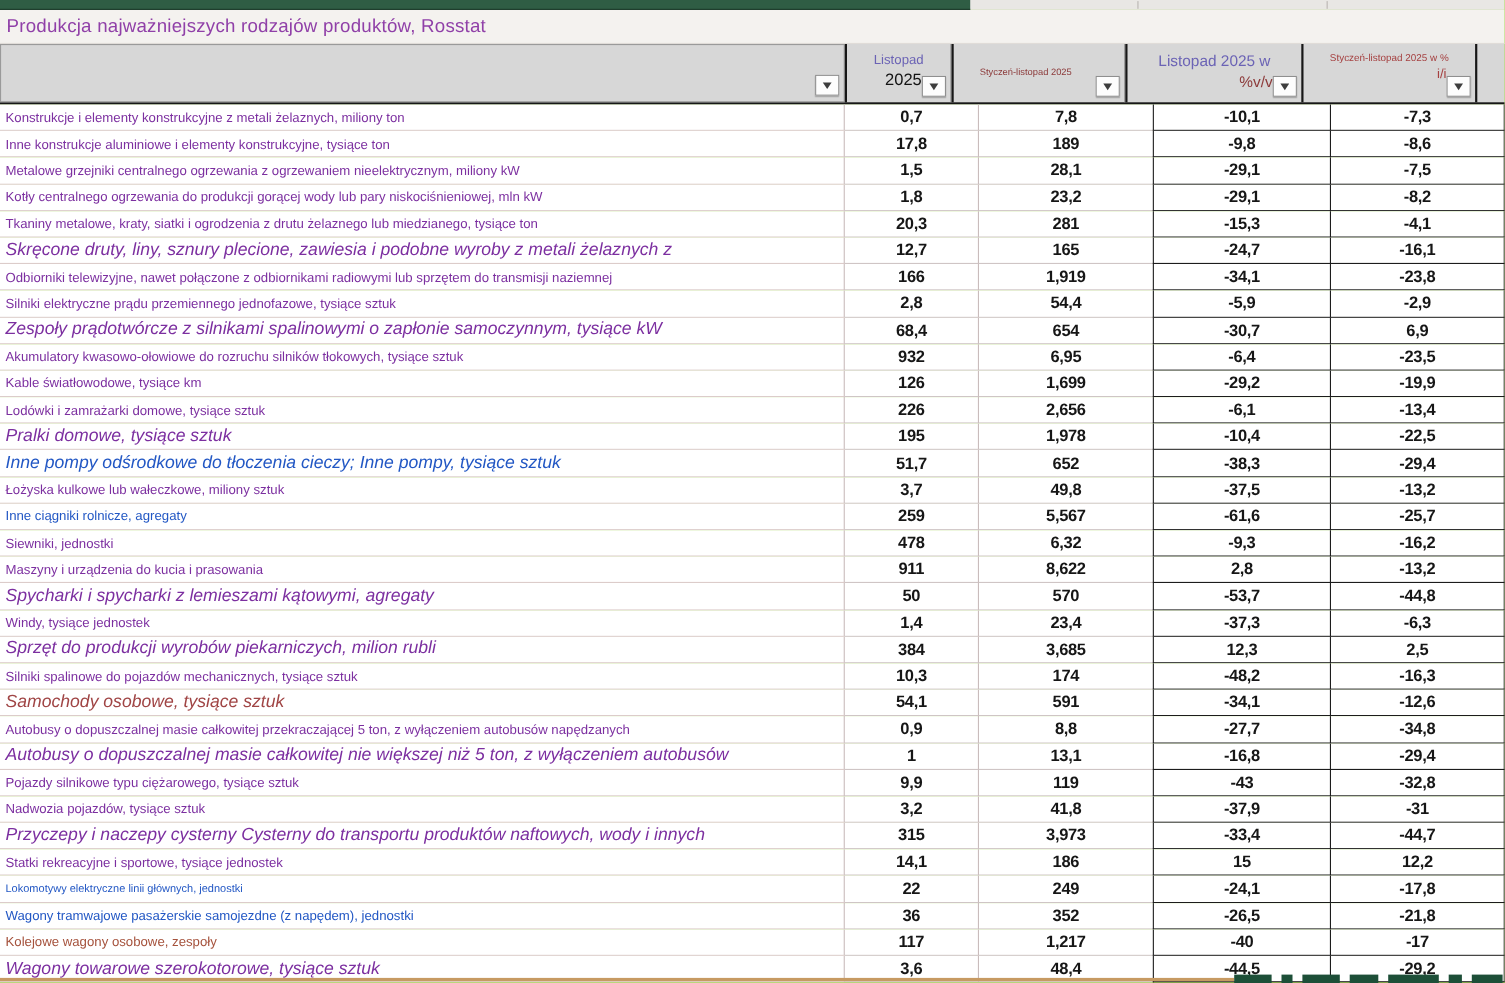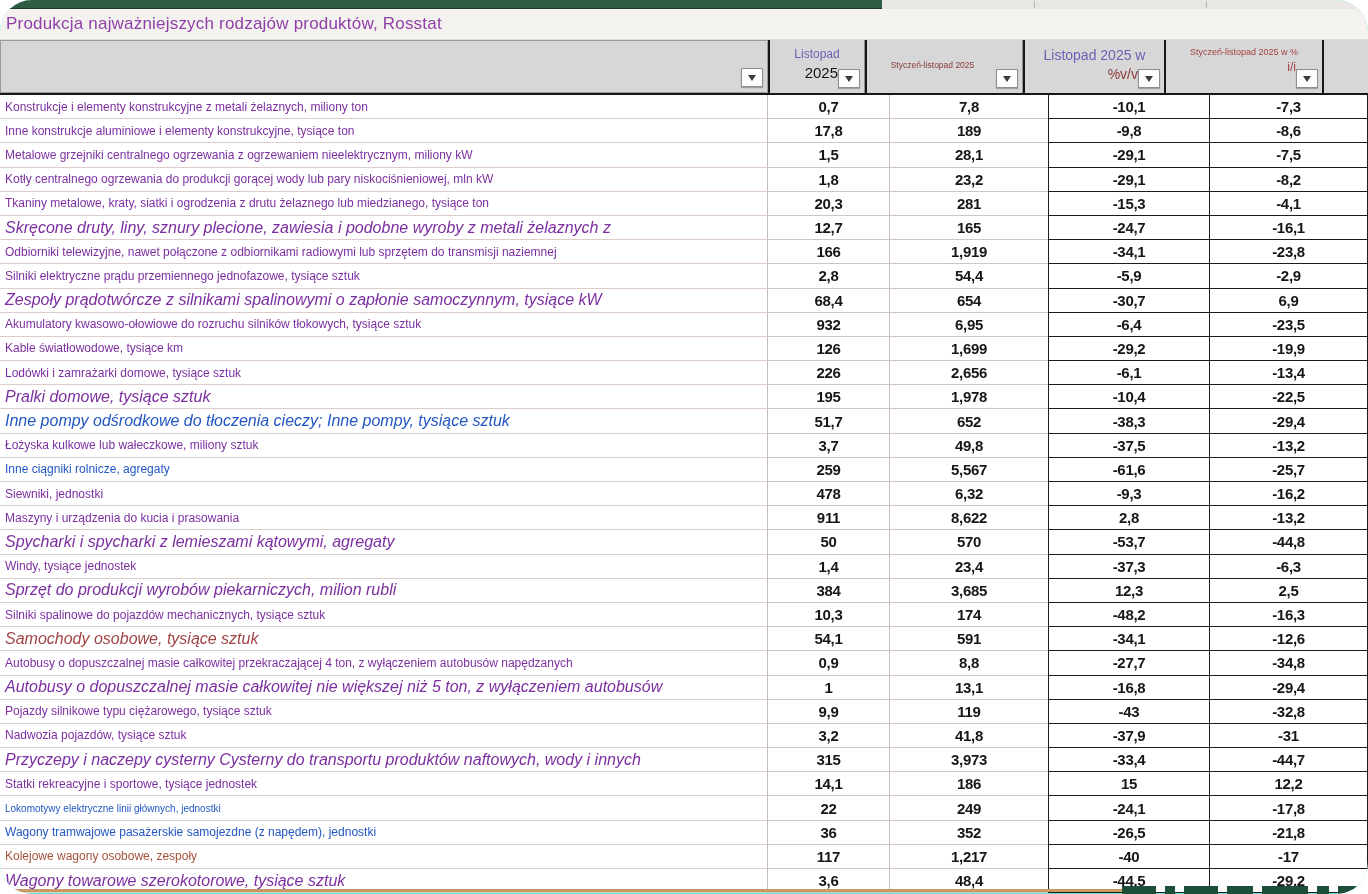--- a/index.html
+++ b/index.html
@@ -1,35 +1,35 @@
 <!DOCTYPE html>
 <html><head>
 <meta charset="utf-8">
 <style>
   * { margin:0; padding:0; box-sizing:border-box; }
   html,body { width:1368px; height:894px; overflow:hidden; }
   body { font-family:"Liberation Sans", sans-serif; background:#fff; }
-  #screen { position:relative; width:1368px; height:894px; background:#5eead4; overflow:hidden;border-radius:32px; }
+  #screen { position:relative; width:1368px; height:894px; background:#84cc16; overflow:hidden; }
 
   
   .topbar { position:relative; height:9px; background:#e9e7e4; }
   .topbar-green { position:absolute; left:0; top:0; height:9px; width:882px; background:#2f5d44; border-bottom:1px solid #1c3a2a; }
   .topbar-tick { position:absolute; top:1px; height:7px; width:1px; background:#b9b5b1; }
 
   
   .title-row { height:31px; background:#f4f2ef; display:flex; align-items:center; padding-left:6px; border-bottom:1px solid #e0dcd8; }
   .title-row span { color:#9040a8; font-size:17px; letter-spacing:0.2px; }
 
   
   .thead { display:flex; height:55px; background:#d7d7d7; border-bottom:2px solid #171717; }
   .th { position:relative; border-right:1px solid #8f8f8f; }
   .th-product { width:768px; border:1px solid #9a9a9a; }
   .th-c2 { width:97px; border-left:2px solid #171717; }
   .th-c3 { width:158px; border-left:2px solid #171717; }
-  .th-c4 { width:143px; border-left:2px solid #171717; border-right:2px solid #171717; }
+  .th-c4 { width:162px; border-left:2px solid #171717; border-right:2px solid #171717; }
   .th-c5 { width:158px; border-right:2px solid #171717; }
   .th-line1 { text-align:center; margin-top:7px; }
   .th-line2 { text-align:right; margin-top:3px; }
   .l-purple { color:#6b63b5; }
   .l-darkred { color:#8c3a3a; }
   .l-red { color:#a54040; }
   .fs12 { font-size:12px; } .fs15 { font-size:15px; color:#141414; }
   .fs13 { font-size:14px; } .fs9 { font-size:9px; } .fs8 { font-size:8.5px; }
   .th-c3 .th-line1 { margin-top:20px; }
   .drop-btn { position:absolute; right:4px; bottom:5px; width:22px; height:19px; background:#fdfdfd; border:1px solid #8f8f8f; box-shadow:0 1px 1px rgba(0,0,0,.25); display:flex; align-items:center; justify-content:center; cursor:pointer; }
@@ -290,21 +290,21 @@
 
     <div class="row">
       <div class="cell cell-name c-red f-l">Samochody osobowe, tysiące sztuk</div>
       <div class="cell cell-num cv1 v1">54,1</div>
       <div class="cell cell-num cv2 v2">591</div>
       <div class="cell cell-num cv3 v3">-34,1</div>
       <div class="cell cell-num cv4 v4">-12,6</div>
     </div>
 
     <div class="row">
-      <div class="cell cell-name c-purple f-m">Autobusy o dopuszczalnej masie całkowitej przekraczającej 4 ton, z wyłączeniem autobusów napędzanych</div>
+      <div class="cell cell-name c-purple f-m">Autobusy o dopuszczalnej masie całkowitej przekraczającej 5 ton, z wyłączeniem autobusów napędzanych</div>
       <div class="cell cell-num cv1 v1">0,9</div>
       <div class="cell cell-num cv2 v2">8,8</div>
       <div class="cell cell-num cv3 v3">-27,7</div>
       <div class="cell cell-num cv4 v4">-34,8</div>
     </div>
 
     <div class="row">
       <div class="cell cell-name c-purple f-l">Autobusy o dopuszczalnej masie całkowitej nie większej niż 5 ton, z wyłączeniem autobusów</div>
       <div class="cell cell-num cv1 v1">1</div>
       <div class="cell cell-num cv2 v2">13,1</div>

